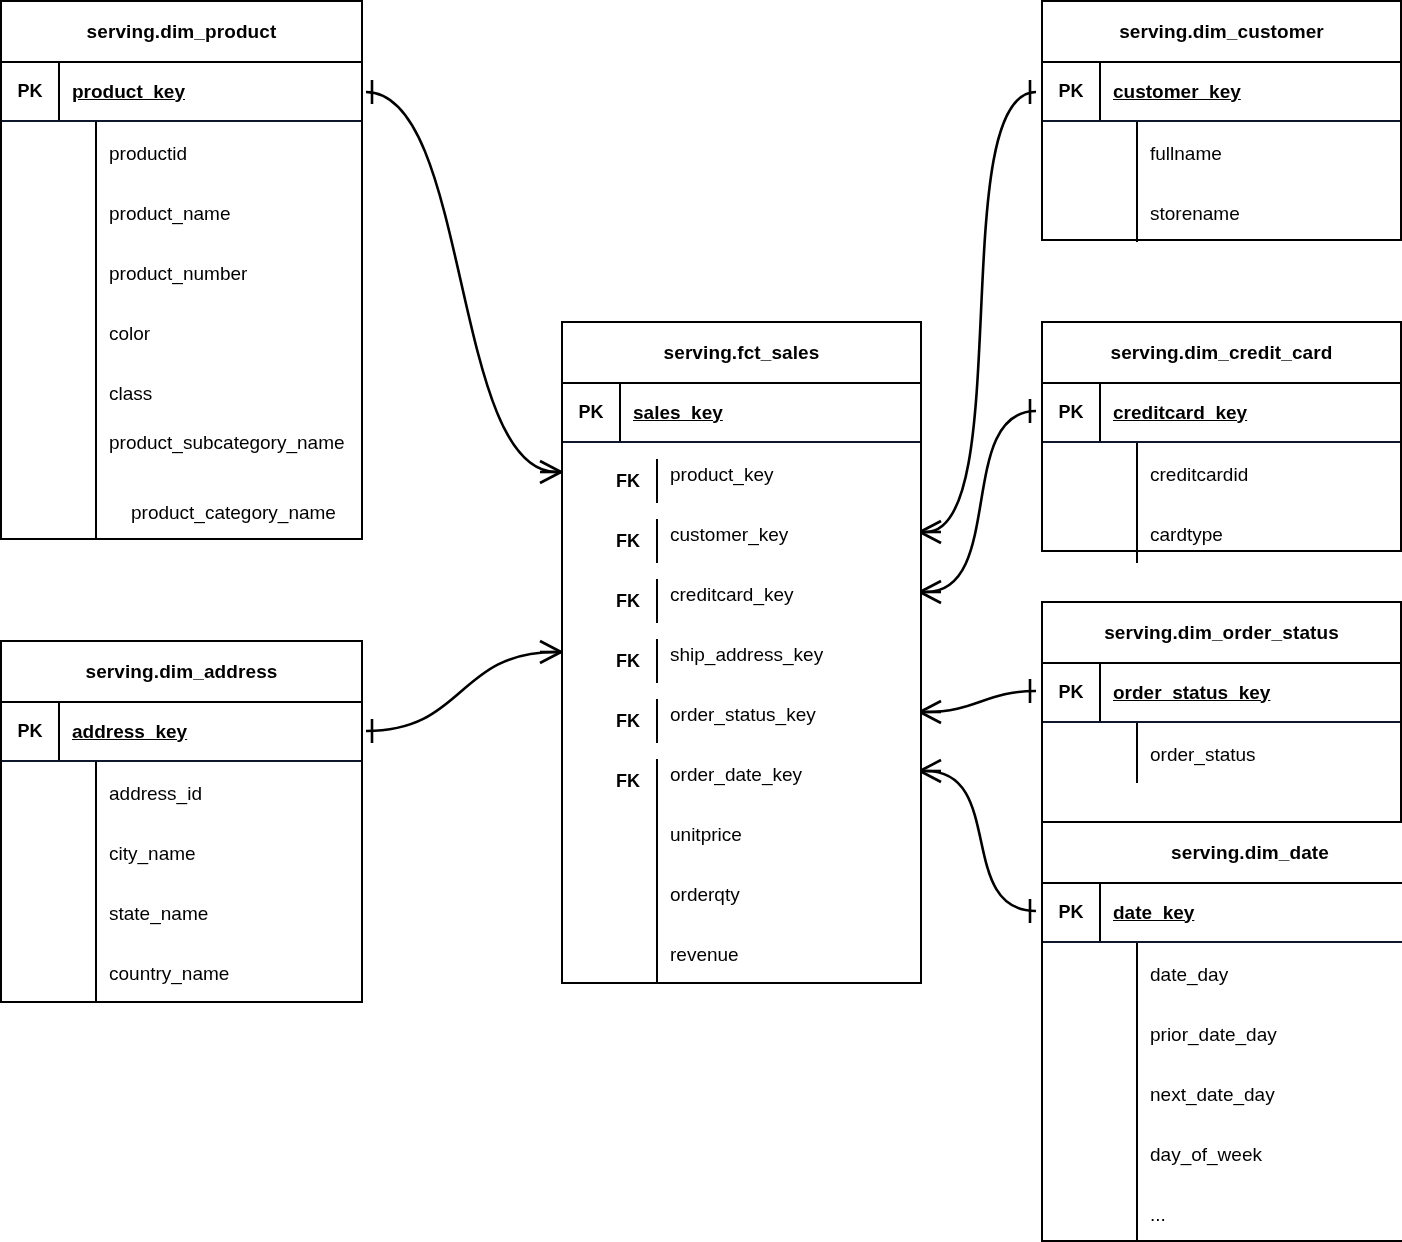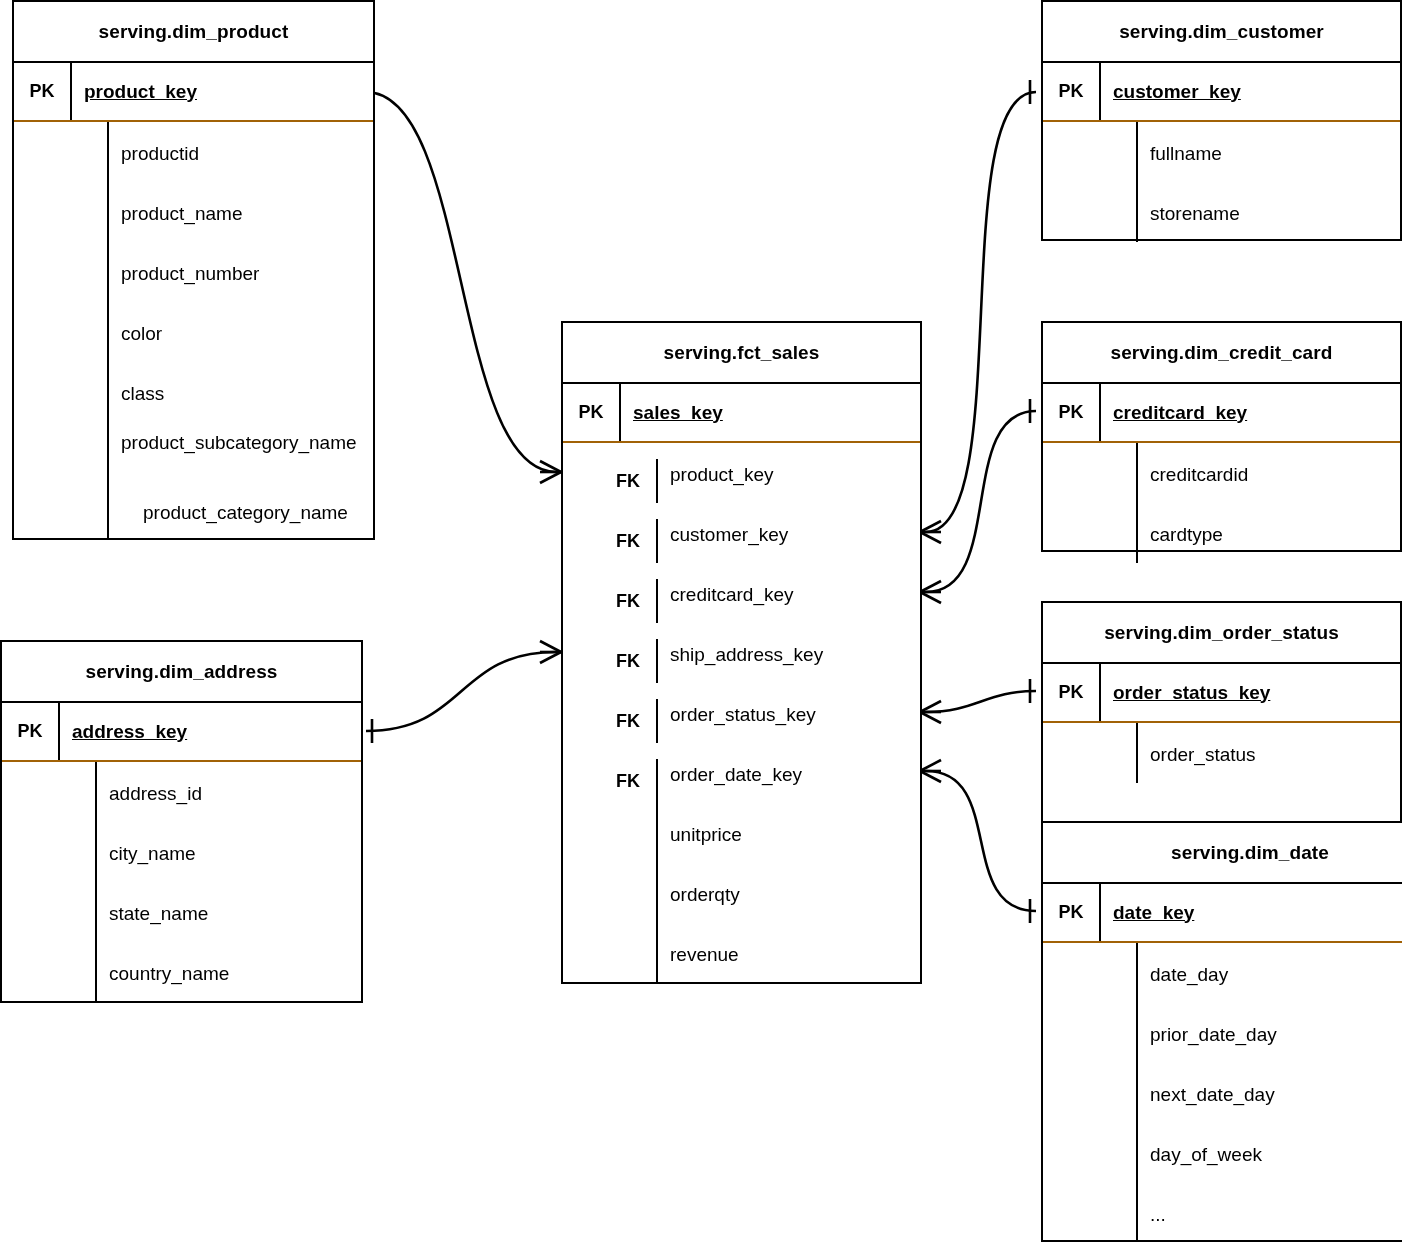--- a/index.html
+++ b/index.html
@@ -43,21 +43,21 @@
     font-size: 19px;
     font-weight: bold;
     letter-spacing: 0.1px;
     border-bottom: 2px solid #000000;
     white-space: nowrap;
   }
   .pk-row {
     box-sizing: border-box;
     display: flex;
     height: 59px;
-    border-bottom: 2px solid #a16207;
+    border-bottom: 2px solid #0f172a;
   }
   .keycol {
     box-sizing: border-box;
     width: 58px;
     flex: 0 0 58px;
     border-right: 2px solid #000000;
     display: flex;
     align-items: center;
     justify-content: center;
     font-size: 18px;
@@ -162,21 +162,21 @@
       <line x1="1030" y1="899" x2="1030" y2="923"></line>
       <g>
         <line x1="920" y1="771" x2="941" y2="760"></line>
         <line x1="920" y1="771" x2="941" y2="771"></line>
         <line x1="920" y1="771" x2="941" y2="782"></line>
       </g>
 
     </g>
   </svg>
 
-  <div class="entity" style="left:12px; top:0px; width:363px; height:540px;">
+  <div class="entity" style="left:0px; top:0px; width:363px; height:540px;">
     <div class="ent-title">serving.dim_product</div>
     <div class="pk-row">
       <div class="keycol">PK</div>
       <div class="fieldcol">product_key</div>
     </div>
     <div class="body-rows">
       <div class="attr-row">
         <div class="keycol blank"></div>
         <div class="fieldcol">productid</div>
       </div>

